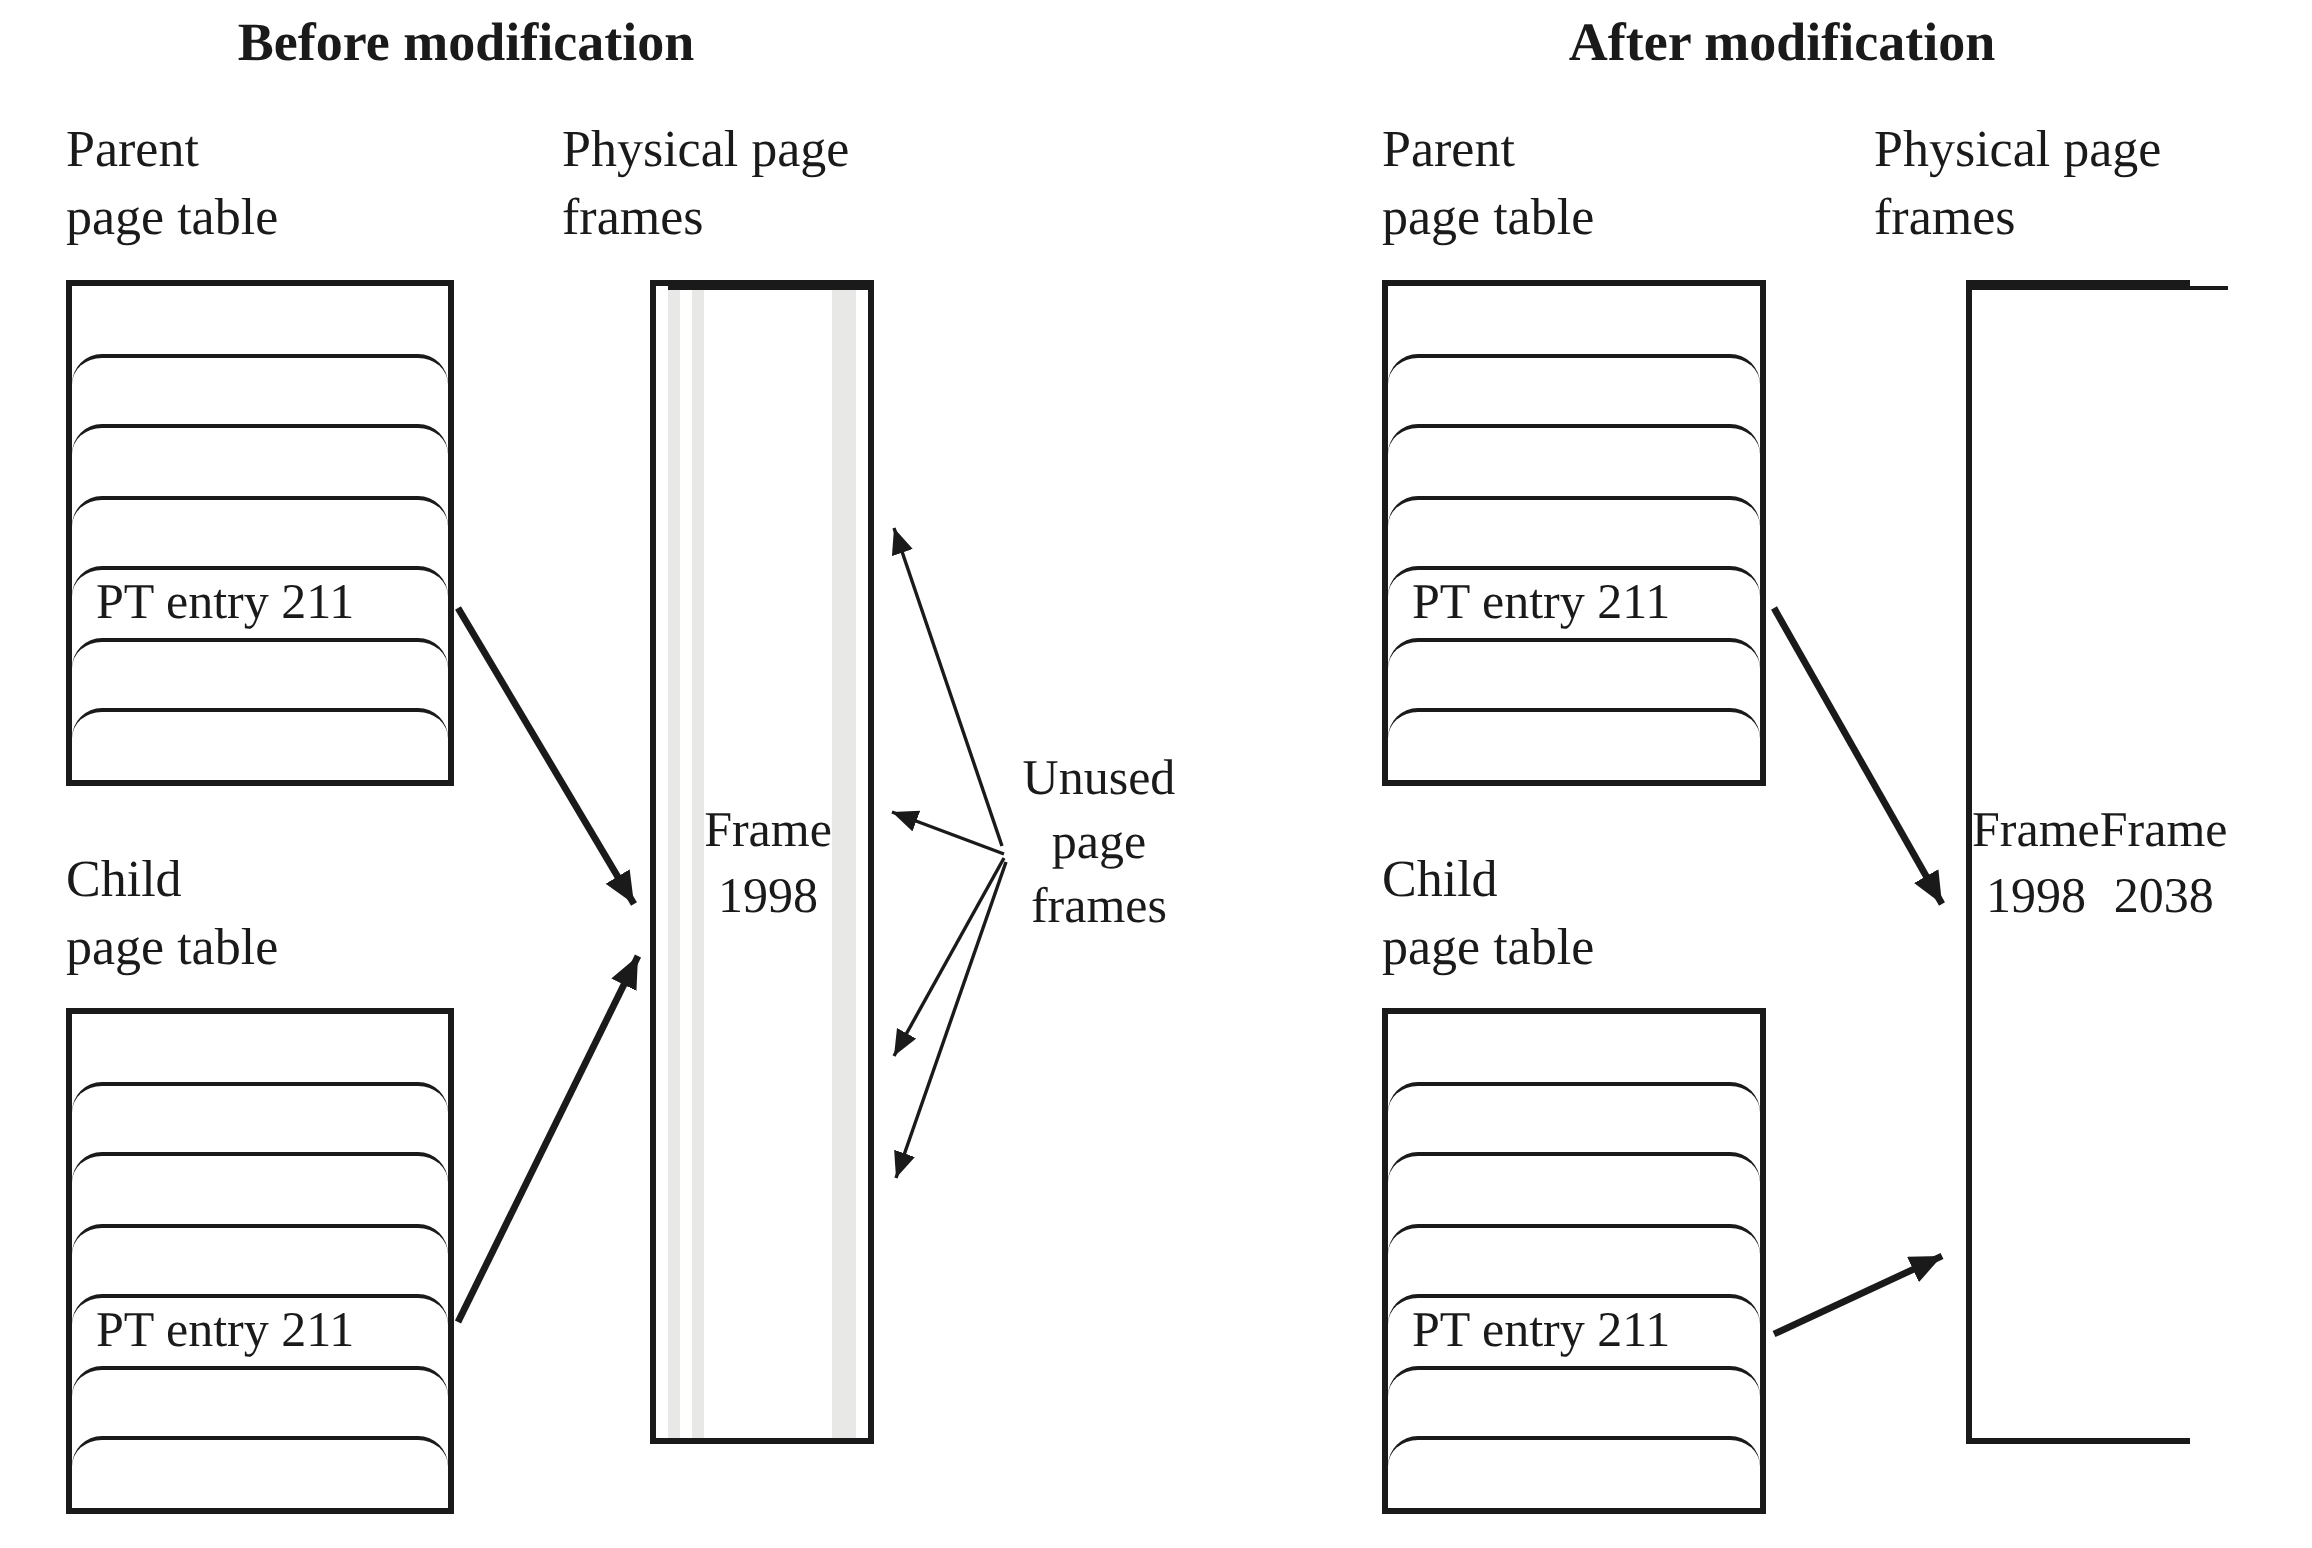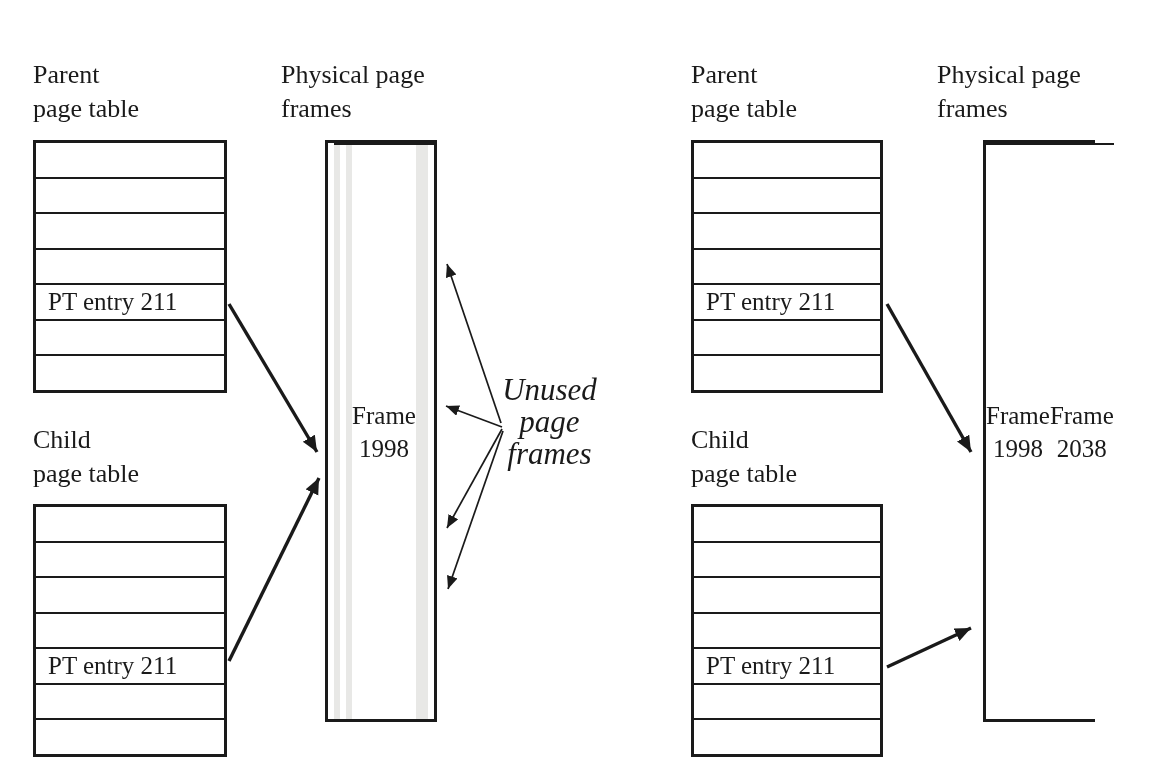--- a/index.html
+++ b/index.html
@@ -42,21 +42,21 @@
     flex-direction: column;
   }
   .ptable .row {
     flex: 1;
     display: flex;
     align-items: center;
     padding-left: 12px;
     font-size: 25px;
     overflow: hidden;
   }
-  .ptable .row:not(:first-child) { border-top: 2px solid var(--line); }
+  .ptable .row:not(:first-child) { border-top: 2px solid var(--line); border-radius: 15px; }
   .framecol {
     position: absolute;
     border: 3px solid var(--line);
     background: #fff;
     display: flex;
     flex-direction: row;
   }
   .framecol .cell {
     flex: 1;
     display: flex;
@@ -65,39 +65,40 @@
     text-align: center;
     font-size: 25px;
     line-height: 33px;
     white-space: pre-line;
     background: var(--used-frame-fill);
   }
   .framecol .cell:not(:first-child) { border-top: 2px solid var(--line); }
   .framecol .cell.unused { background: var(--unused-frame-fill); }
   .annotation {
     position: absolute;
-    font-size: 31px;
-    font-style: italic;
+    font-size: 25px;
     line-height: 32px;
     text-align: center;
     white-space: pre-line;
   }
   .arrows {
     position: absolute;
     left: 0; top: 0;
     width: 1156px;
     height: 774px;
     pointer-events: none;
   }
 </style>
 </head>
 <body>
 
 <div class="canvas">
 
+  <div class="title" style="left:33px; top:6px; width:400px;">Before modification</div>
+  <div class="title" style="left:691px; top:6px; width:400px;">After modification</div>
 
   <div class="col-label" style="left:33px; top:58px; width:194px;">Parent
 page table</div>
   <div class="col-label" style="left:281px; top:58px; width:200px;">Physical page
 frames</div>
   <div class="col-label" style="left:33px; top:423px; width:194px;">Child
 page table</div>
 
   <div class="col-label" style="left:691px; top:58px; width:192px;">Parent
 page table</div>

